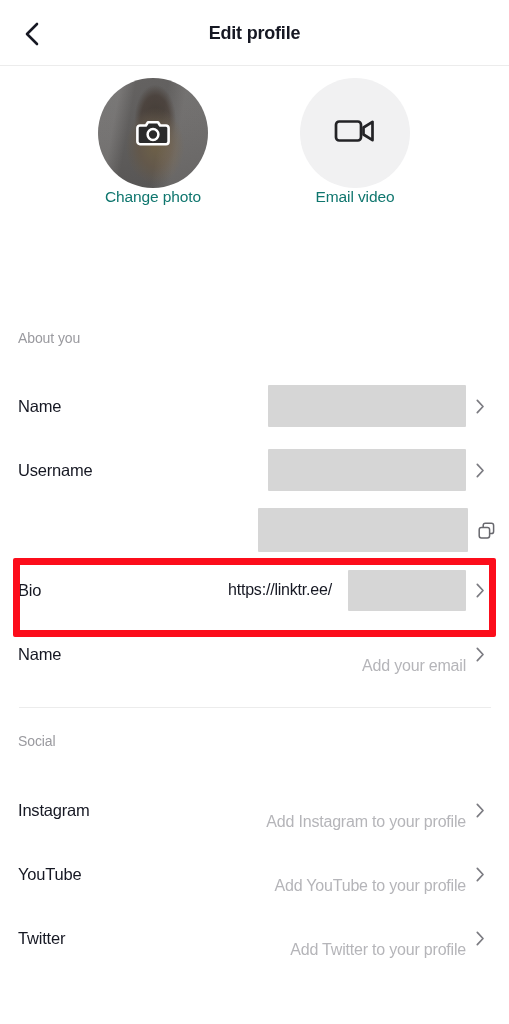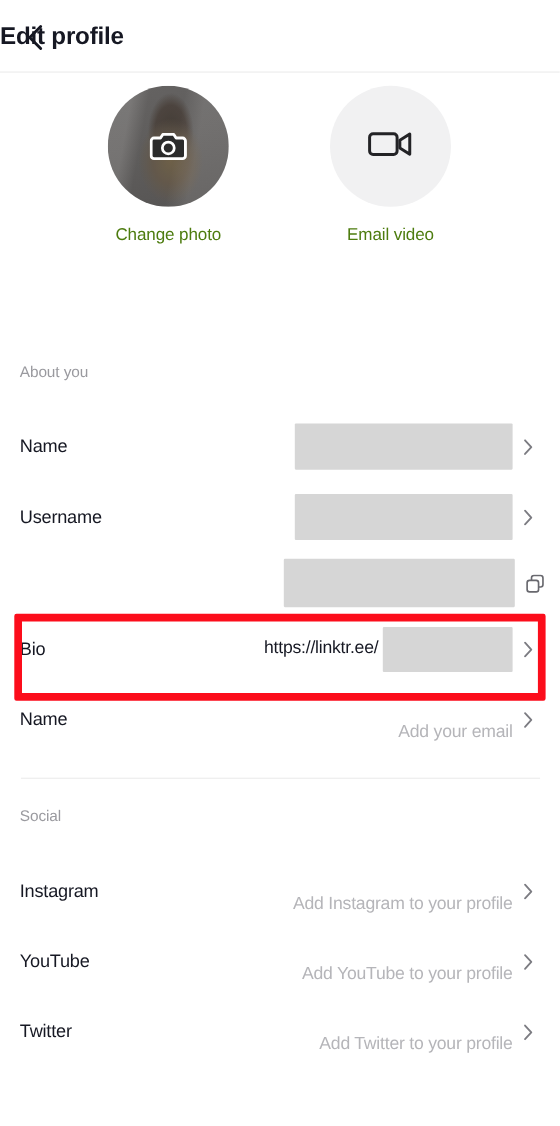--- a/index.html
+++ b/index.html
@@ -43,22 +43,22 @@
     border: none;
   }
   .back-btn svg { display: block; }
   .header-title {
     position: absolute;
     left: 0;
     top: 0;
     width: 509px;
     height: 66px;
     line-height: 66px;
-    text-align: left;
-    font-size: 22px;
+    text-align: center;
+    font-size: 18px;
     font-weight: bold;
     color: #161823;
     letter-spacing: -0.2px;
   }
 
   
   .media-row {
     position: relative;
     height: 190px;
     width: 509px;
@@ -106,23 +106,22 @@
     width: 110px;
     height: 110px;
     border-radius: 50%;
     background: #f1f1f2;
     display: flex;
     align-items: center;
     justify-content: center;
   }
 
   .media-label {
-    margin-top: 17px;
     font-size: 15.5px;
-    color: #4d7c0f;
+    color: #0f766e;
     letter-spacing: -0.1px;
   }
 
   
   .section-heading {
     font-size: 14px;
     color: #9a9a9f;
     letter-spacing: -0.1px;
   }
 
@@ -211,21 +210,21 @@
     height: 79px;
     border: 7px solid #fc0d1b;
     border-radius: 2px;
     pointer-events: none;
     z-index: 20;
   }
 
   .bio-value-wrap {
     display: flex;
     align-items: center;
-    gap: 4px;
+    gap: 16px;
   }
   .bio-url {
     font-size: 16px;
     color: #161823;
     letter-spacing: -0.2px;
   }
 </style>
 </head>
 <body>
 

